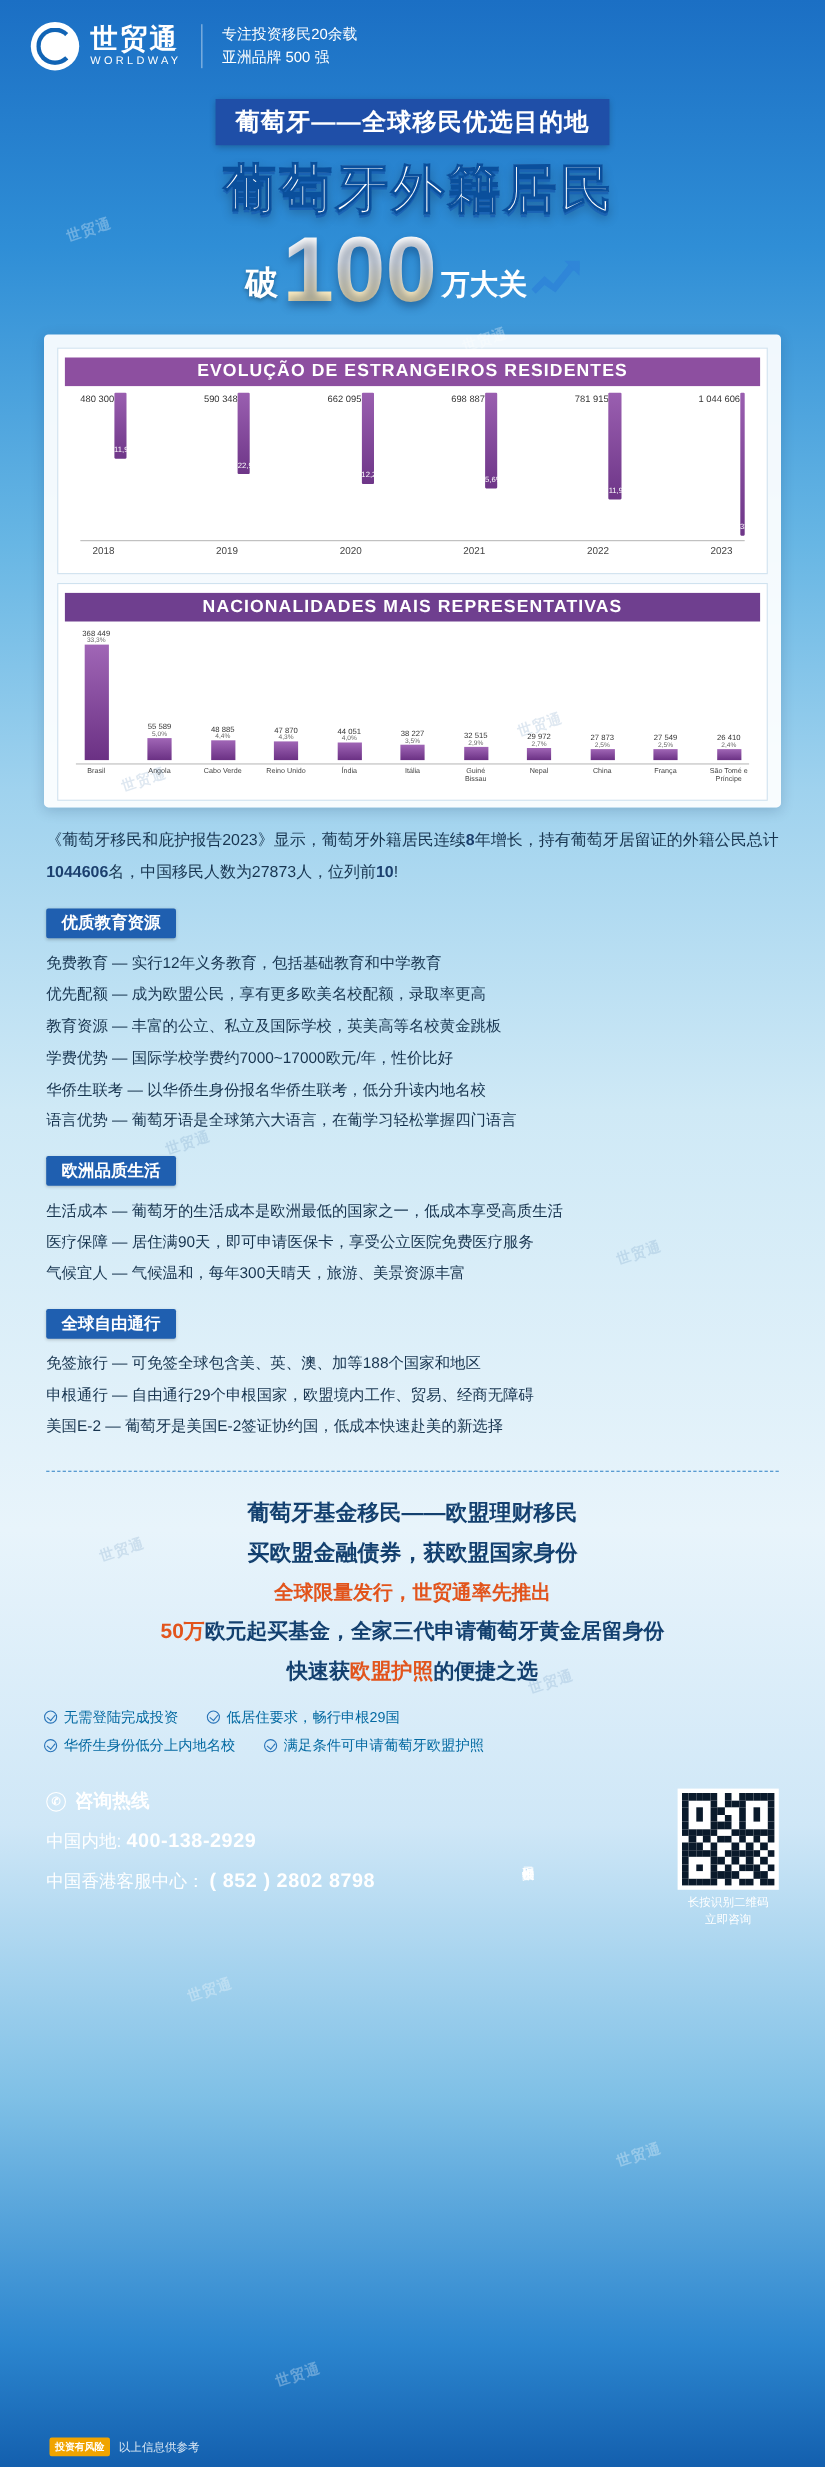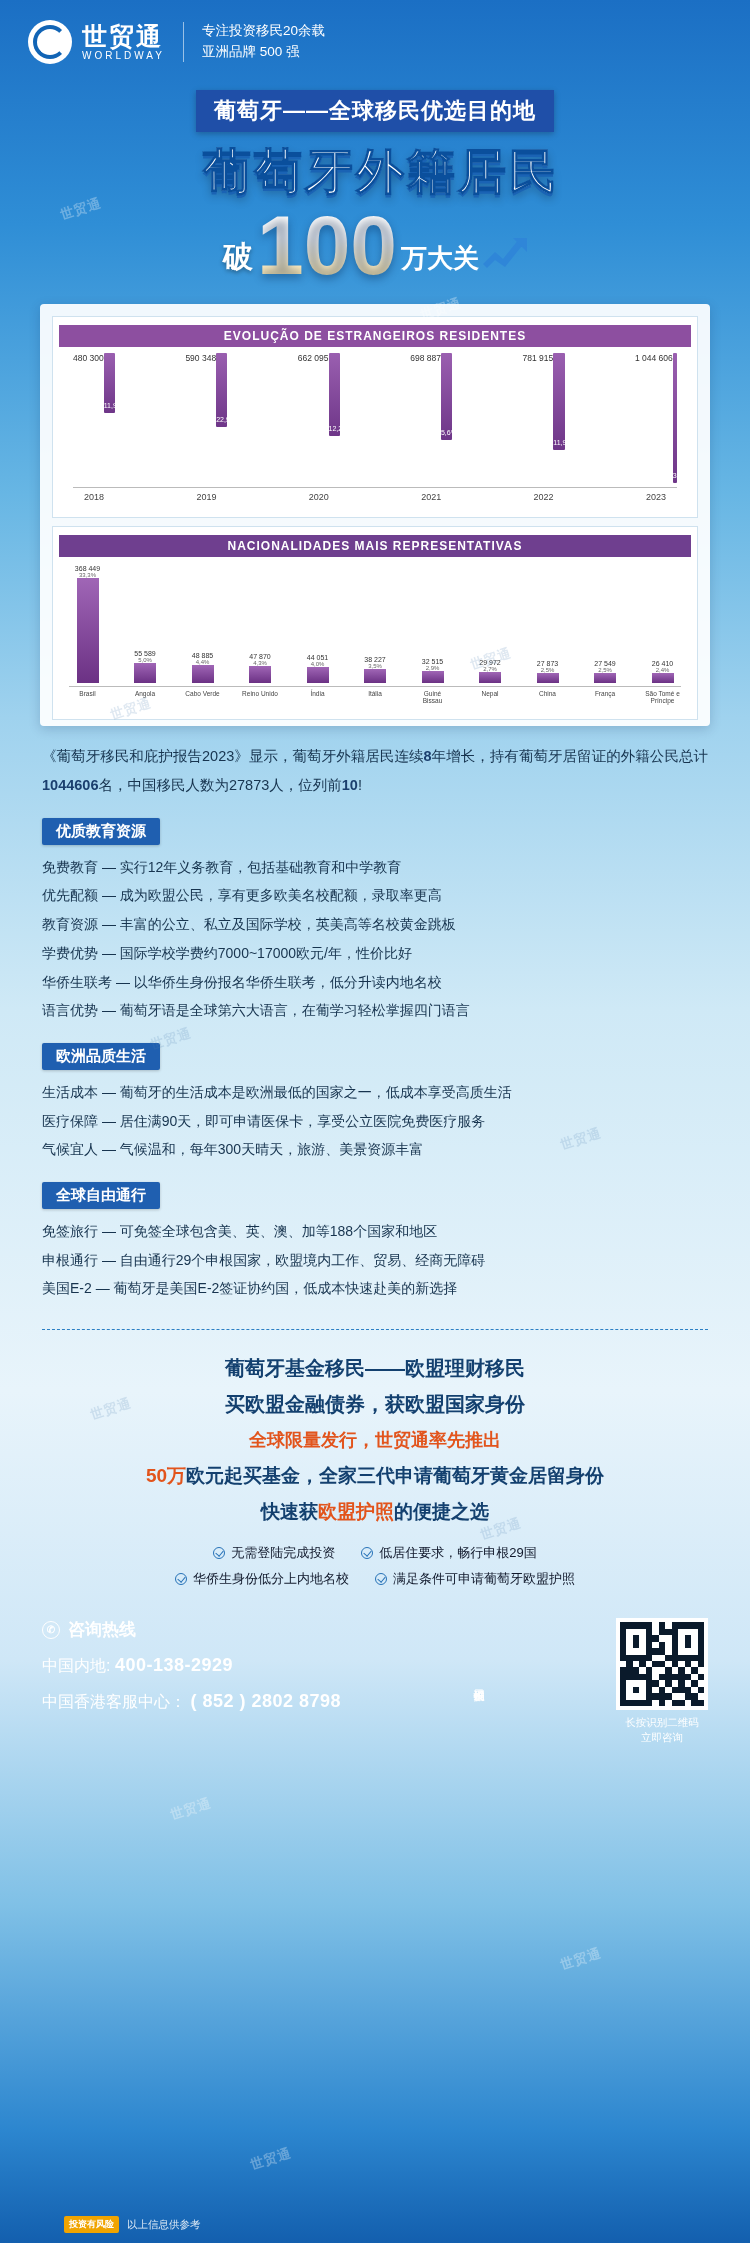--- a/index.html
+++ b/index.html
@@ -52,21 +52,21 @@
   .hero-wan { color:#fff; font-size:26px; font-weight:bold; padding-bottom:10px;}
   .hero-arrow { padding-bottom:14px; }
 
   
   .card {
     background:rgba(255,255,255,.93); margin:18px 40px 0 40px; border-radius:4px;
     box-shadow:0 3px 12px rgba(0,30,70,.18); padding:12px 12px 6px 12px;
   }
   .chart-box { border:1px solid #cfe2ef; background:#fff; padding:8px 6px 4px 6px; }
   .chart-title {
-    text-align:center; color:#fff; background:#8d4fa0; font-size:12px; letter-spacing:1px;
+    text-align:center; color:#fff; background:#8d4fa0; font-size:16px; letter-spacing:1px;
     padding:4px 0; font-weight:bold;
   }
   .chart-title.alt { background:#6f3f8f; }
   .chart1 { position:relative; height:160px; margin-top:6px; padding:0 14px; }
   .bars1 { display:flex; align-items:flex-end; justify-content:space-between; height:130px; }
   .b1 { width:42px; display:flex; flex-direction:row; align-items:flex-start; justify-content:flex-end; height:100%; position:relative;}
   .b1 .val { font-size:8.5px; color:#333; margin-bottom:3px; white-space:nowrap;}
   .b1 .bar {
     width:30px; background:linear-gradient(180deg,#9a5fb0,#6e3688);
     position:relative; border-radius:1px;
@@ -104,41 +104,41 @@
 
   
   .fund { text-align:center; margin-top:20px; padding:0 40px; }
   .fund .l1 { font-size:20px; font-weight:bold; color:#13406f; line-height:1.8;}
   .fund .l2 { font-size:18px; font-weight:bold; color:#e2541c; line-height:2.0;}
   .fund .l3 { font-size:19px; font-weight:bold; color:#13406f; line-height:1.9;}
   .fund .l3 .hl { color:#e2541c; }
   .fund .l4 { font-size:19px; font-weight:bold; color:#13406f; line-height:1.9;}
   .fund .l4 .hl { color:#e2541c; }
   .fund-feats { margin-top:10px; }
-  .fund-feats .row { display:flex; justify-content:center; gap:26px; font-size:13px; color:#0f172a; line-height:2.0;}
+  .fund-feats .row { display:flex; gap:26px; font-size:13px; color:#0369a1; line-height:2.0;}
   .fund-feats .it { display:flex; align-items:center; gap:6px;}
   .chk { width:12px;height:12px;border-radius:50%;border:1.5px solid #2873b8; position:relative; flex:0 0 auto;}
   .chk:after{content:"";position:absolute;left:2.5px;top:1px;width:4px;height:6px;border-right:1.5px solid #2873b8;border-bottom:1.5px solid #2873b8;transform:rotate(40deg);}
 
   
   .contact { margin:26px 42px 0 42px; display:flex; justify-content:space-between; align-items:flex-start; }
   .c-left { color:#fff; }
   .c-title { display:flex; align-items:center; gap:8px; font-size:17px; font-weight:bold; }
   .phone-ic { width:18px;height:18px;border-radius:50%; border:1.6px solid #fff; display:flex;align-items:center;justify-content:center; font-size:10px;}
   .c-line { font-size:16px; margin-top:14px; }
   .c-line b { font-size:18px; letter-spacing:.5px;}
   .qr-wrap { text-align:center; }
   .qr { width:92px;height:92px;background:#fff;padding:4px; }
   .qr-grid { width:100%;height:100%; display:grid; grid-template-columns:repeat(13,1fr); grid-template-rows:repeat(13,1fr); }
   .qr-grid i { background:#0a1a2b; }
   .qr-cap { color:#fff; font-size:10.5px; line-height:1.4; margin-top:5px;}
   .qr-side { color:#fff; font-size:11px; writing-mode:vertical-rl; align-self:center;}
 
   
-  .footer { position:absolute; left:0; right:0; bottom:10px; display:flex; align-items:center; gap:8px; padding-left:64px;}
+  .footer { position:absolute; left:0; right:0; bottom:10px; display:flex; align-items:center; gap:8px; padding-left:45px;}
   .footer .badge { background:#f0a400; color:#fff; font-size:9px; padding:2px 5px; border-radius:2px; font-weight:bold;}
   .footer .txt { color:#dce9f5; font-size:10.5px;}
 
   
   .wm { position:absolute; color:rgba(255,255,255,.30); font-size:13px; pointer-events:none;
         transform:rotate(-18deg); font-weight:bold; letter-spacing:1px;}
   .wm.d { color:rgba(80,130,180,.18); }
 </style>
 </head>
 <body>

